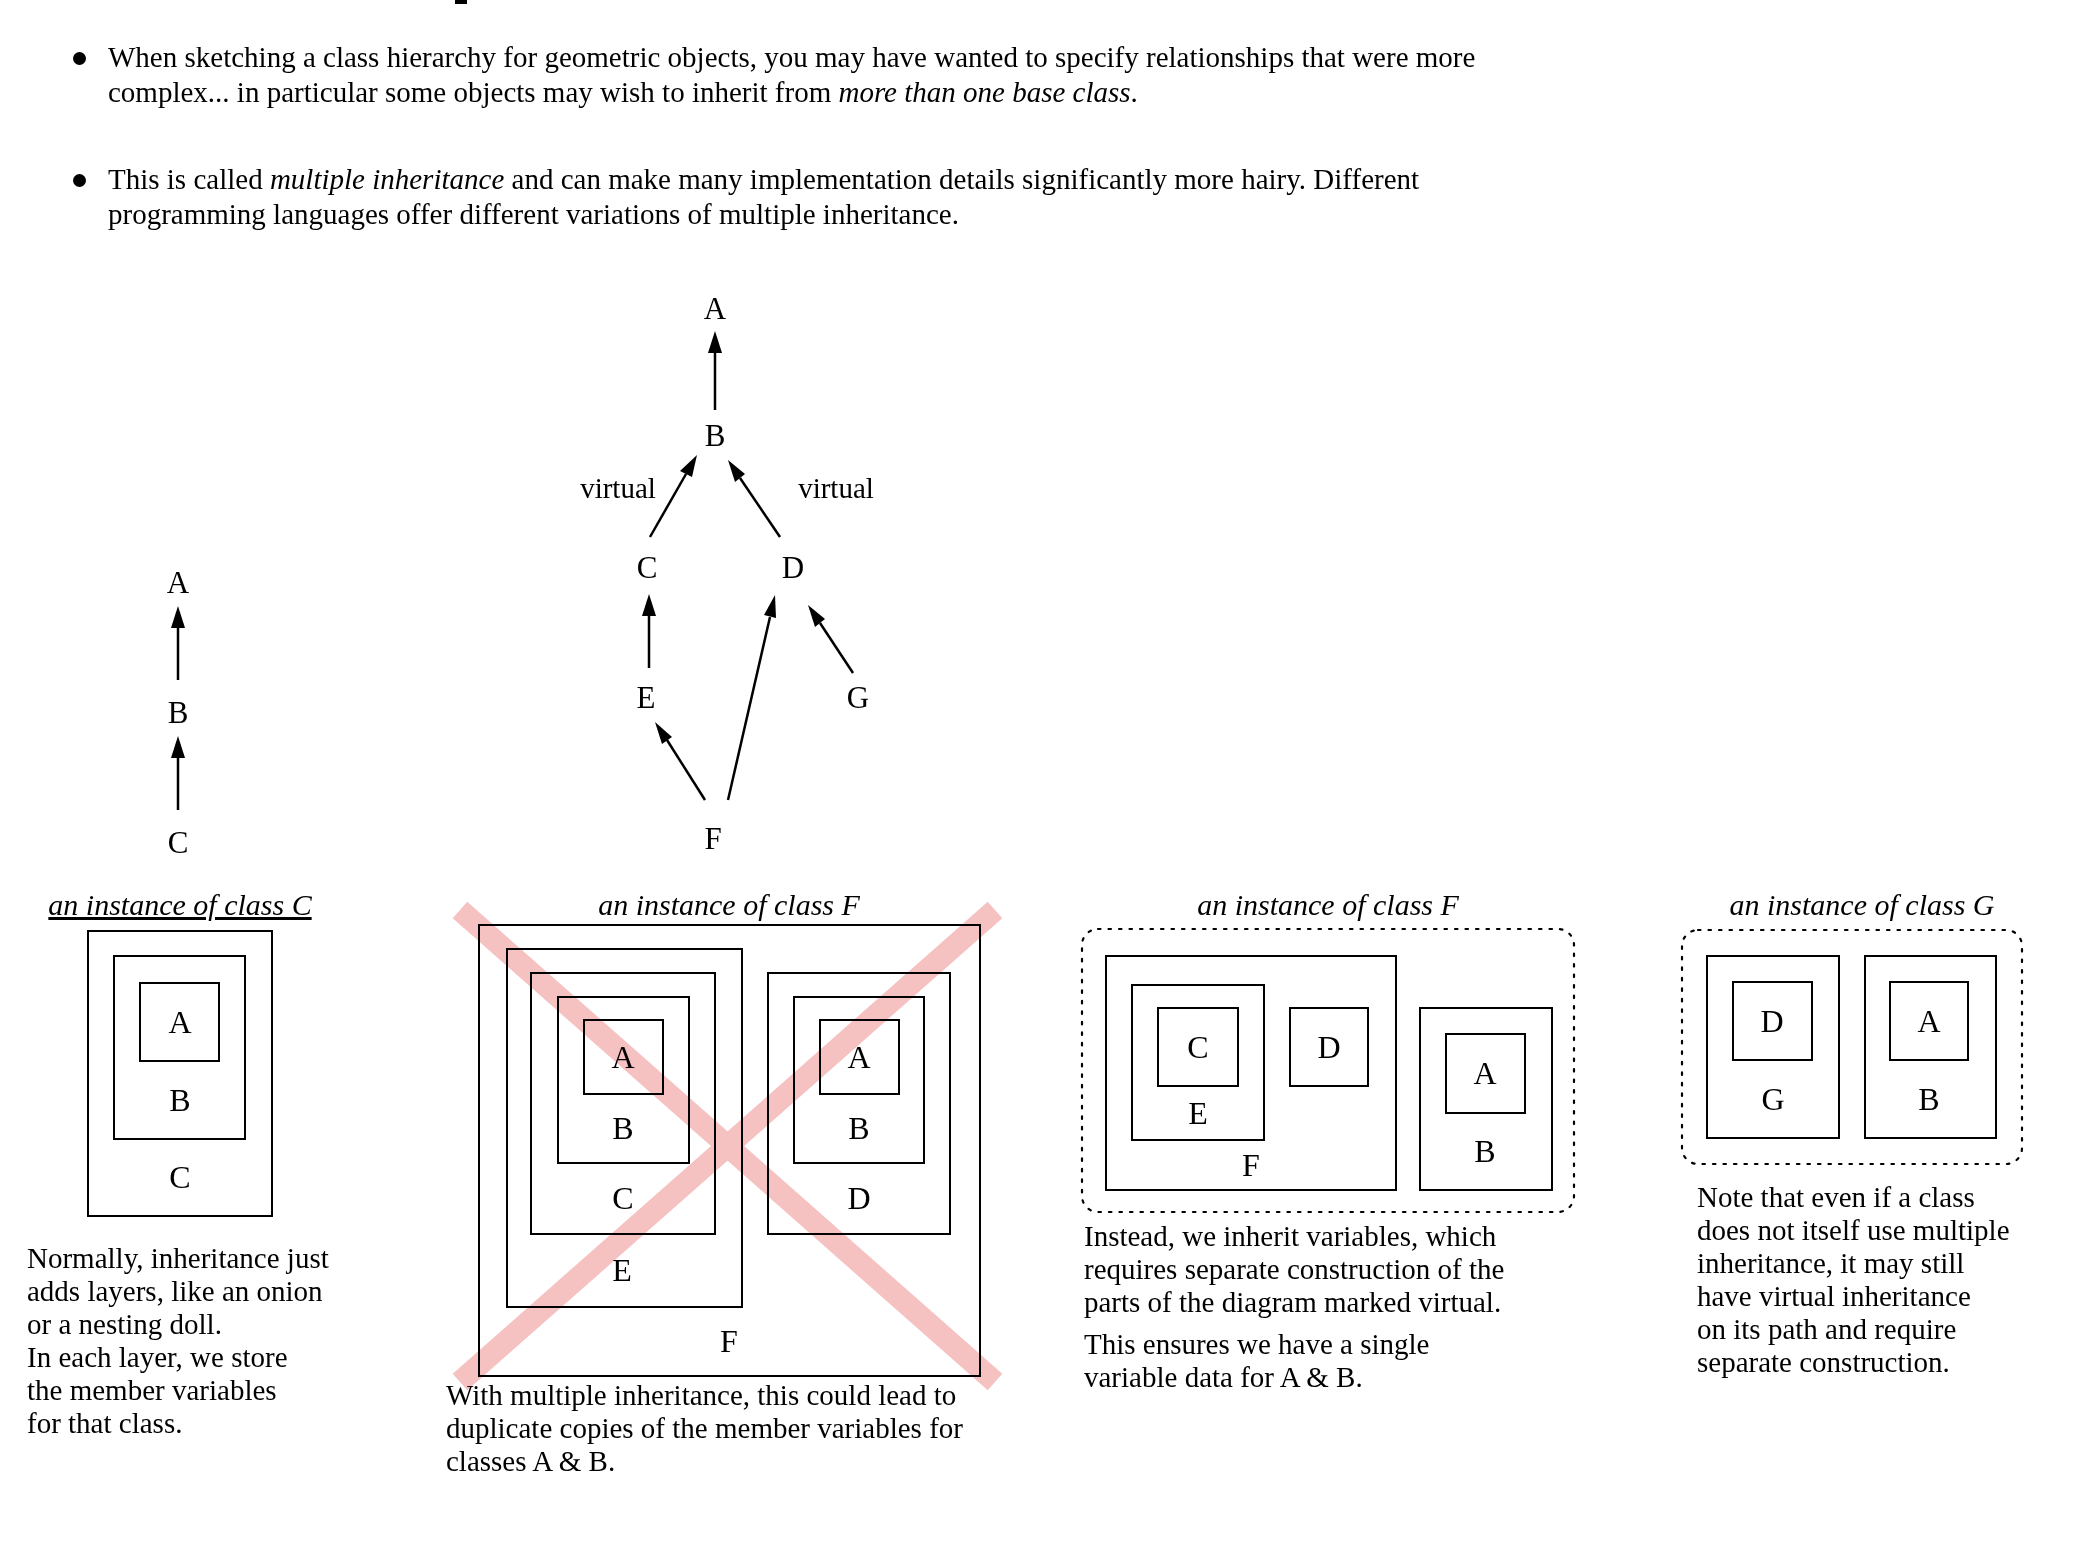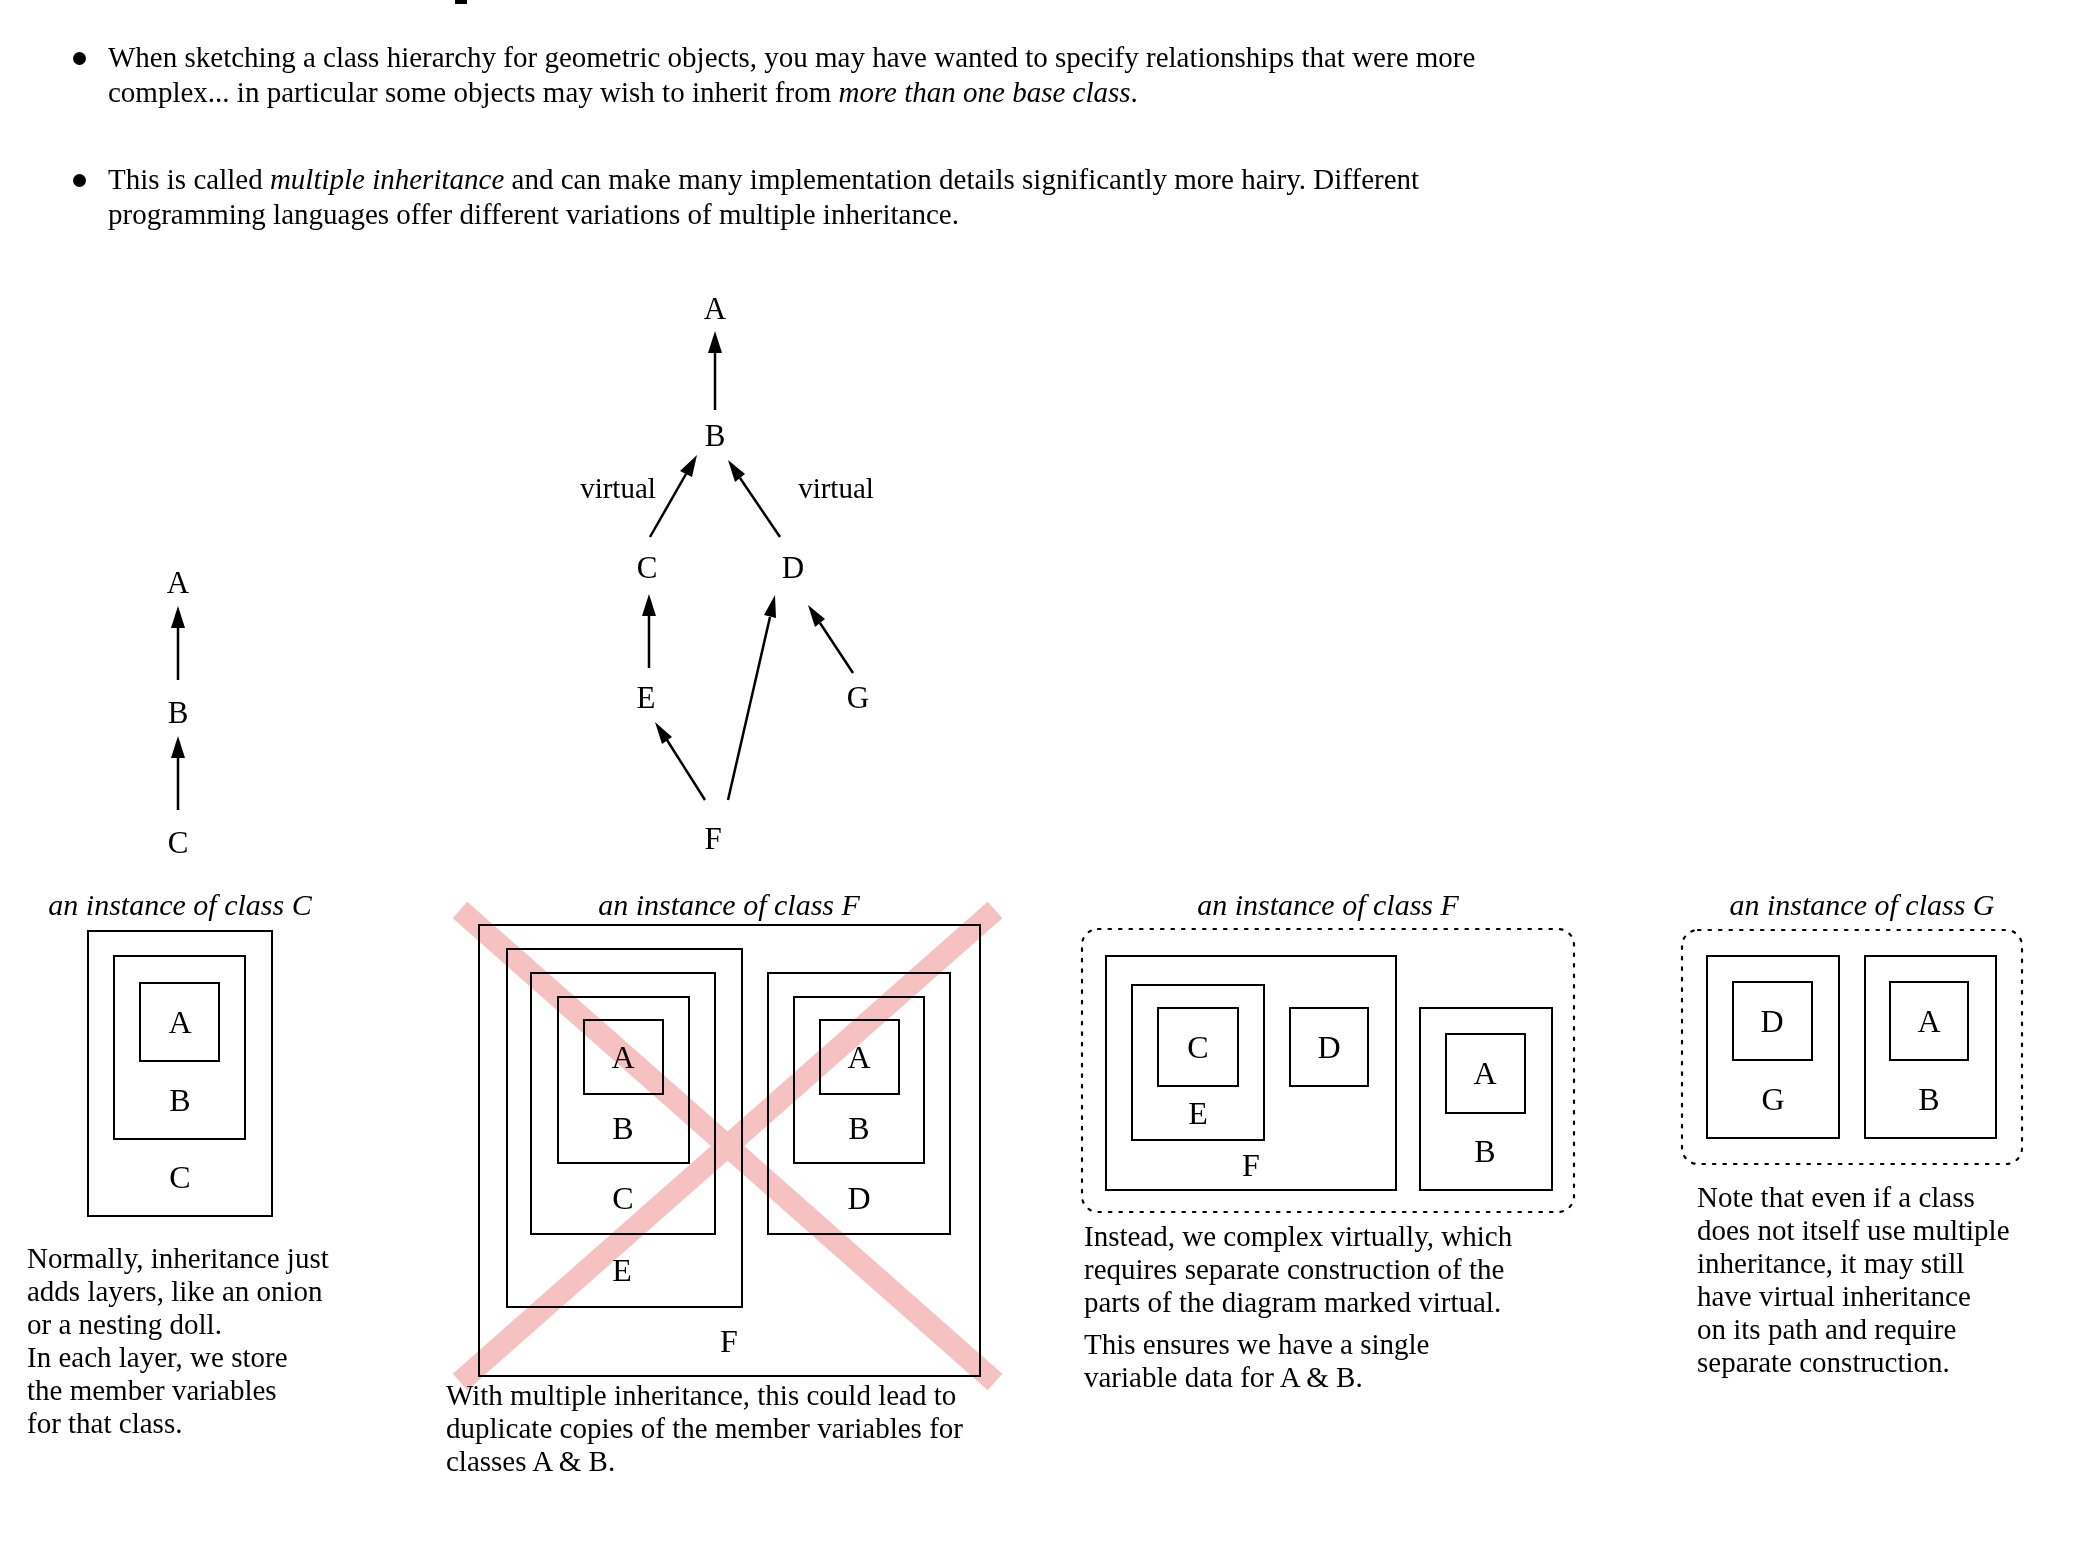--- a/index.html
+++ b/index.html
@@ -73,21 +73,21 @@
     <polygon class="head" points="115,442 132,457 122,464"></polygon>
     <line class="edge" x1="165" y1="520" x2="127" y2="460"></line>
     <polygon class="head" points="235,315 236,338 224,335"></polygon>
     <line class="edge" x1="188" y1="520" x2="230" y2="337"></line>
     <polygon class="head" points="268,325 285,339 275,347"></polygon>
     <line class="edge" x1="313" y1="393" x2="280" y2="343"></line>
 
     <text class="nlabel" x="173" y="569">F</text>
   </svg>
 
-  <div class="fig-title" style="left:180px;top:888px;">an instance of class C</div>
+  <div class="fig-title" style="left:180px;top:888px;text-decoration:underline;">an instance of class C</div>
   <div class="fig-title" style="left:729px;top:888px;">an instance of class F</div>
   <div class="fig-title" style="left:1328px;top:888px;">an instance of class F</div>
   <div class="fig-title" style="left:1862px;top:888px;">an instance of class G</div>
 
   <svg style="left:80px;top:920px;" width="210" height="310" viewBox="0 0 210 310">
     <rect class="box" x="8" y="11" width="184" height="285"></rect>
     <rect class="box" x="34" y="36" width="131" height="183"></rect>
     <rect class="box" x="60" y="63" width="79" height="78"></rect>
     <text class="ilabel" x="100" y="113">A</text>
     <text class="ilabel" x="100" y="191">B</text>
@@ -159,21 +159,21 @@
   <div class="caption" style="left:446px;top:1379px;width:660px;">
     <p>
       <span class="ln">With multiple inheritance, this could lead to</span>
       <span class="ln">duplicate copies of the member variables for</span>
       <span class="ln">classes A &amp; B.</span>
     </p>
   </div>
 
   <div class="caption" style="left:1084px;top:1220px;width:520px;">
     <p style="margin:0;">
-      <span class="ln">Instead, we complex virtually, which</span>
+      <span class="ln">Instead, we inherit variables, which</span>
       <span class="ln">requires separate construction of the</span>
       <span class="ln">parts of the diagram marked virtual.</span>
     </p>
     <p style="margin-top:9px;">
       <span class="ln">This ensures we have a single</span>
       <span class="ln">variable data for A &amp; B.</span>
     </p>
   </div>
 
   <div class="caption" style="left:1697px;top:1181px;width:420px;">

